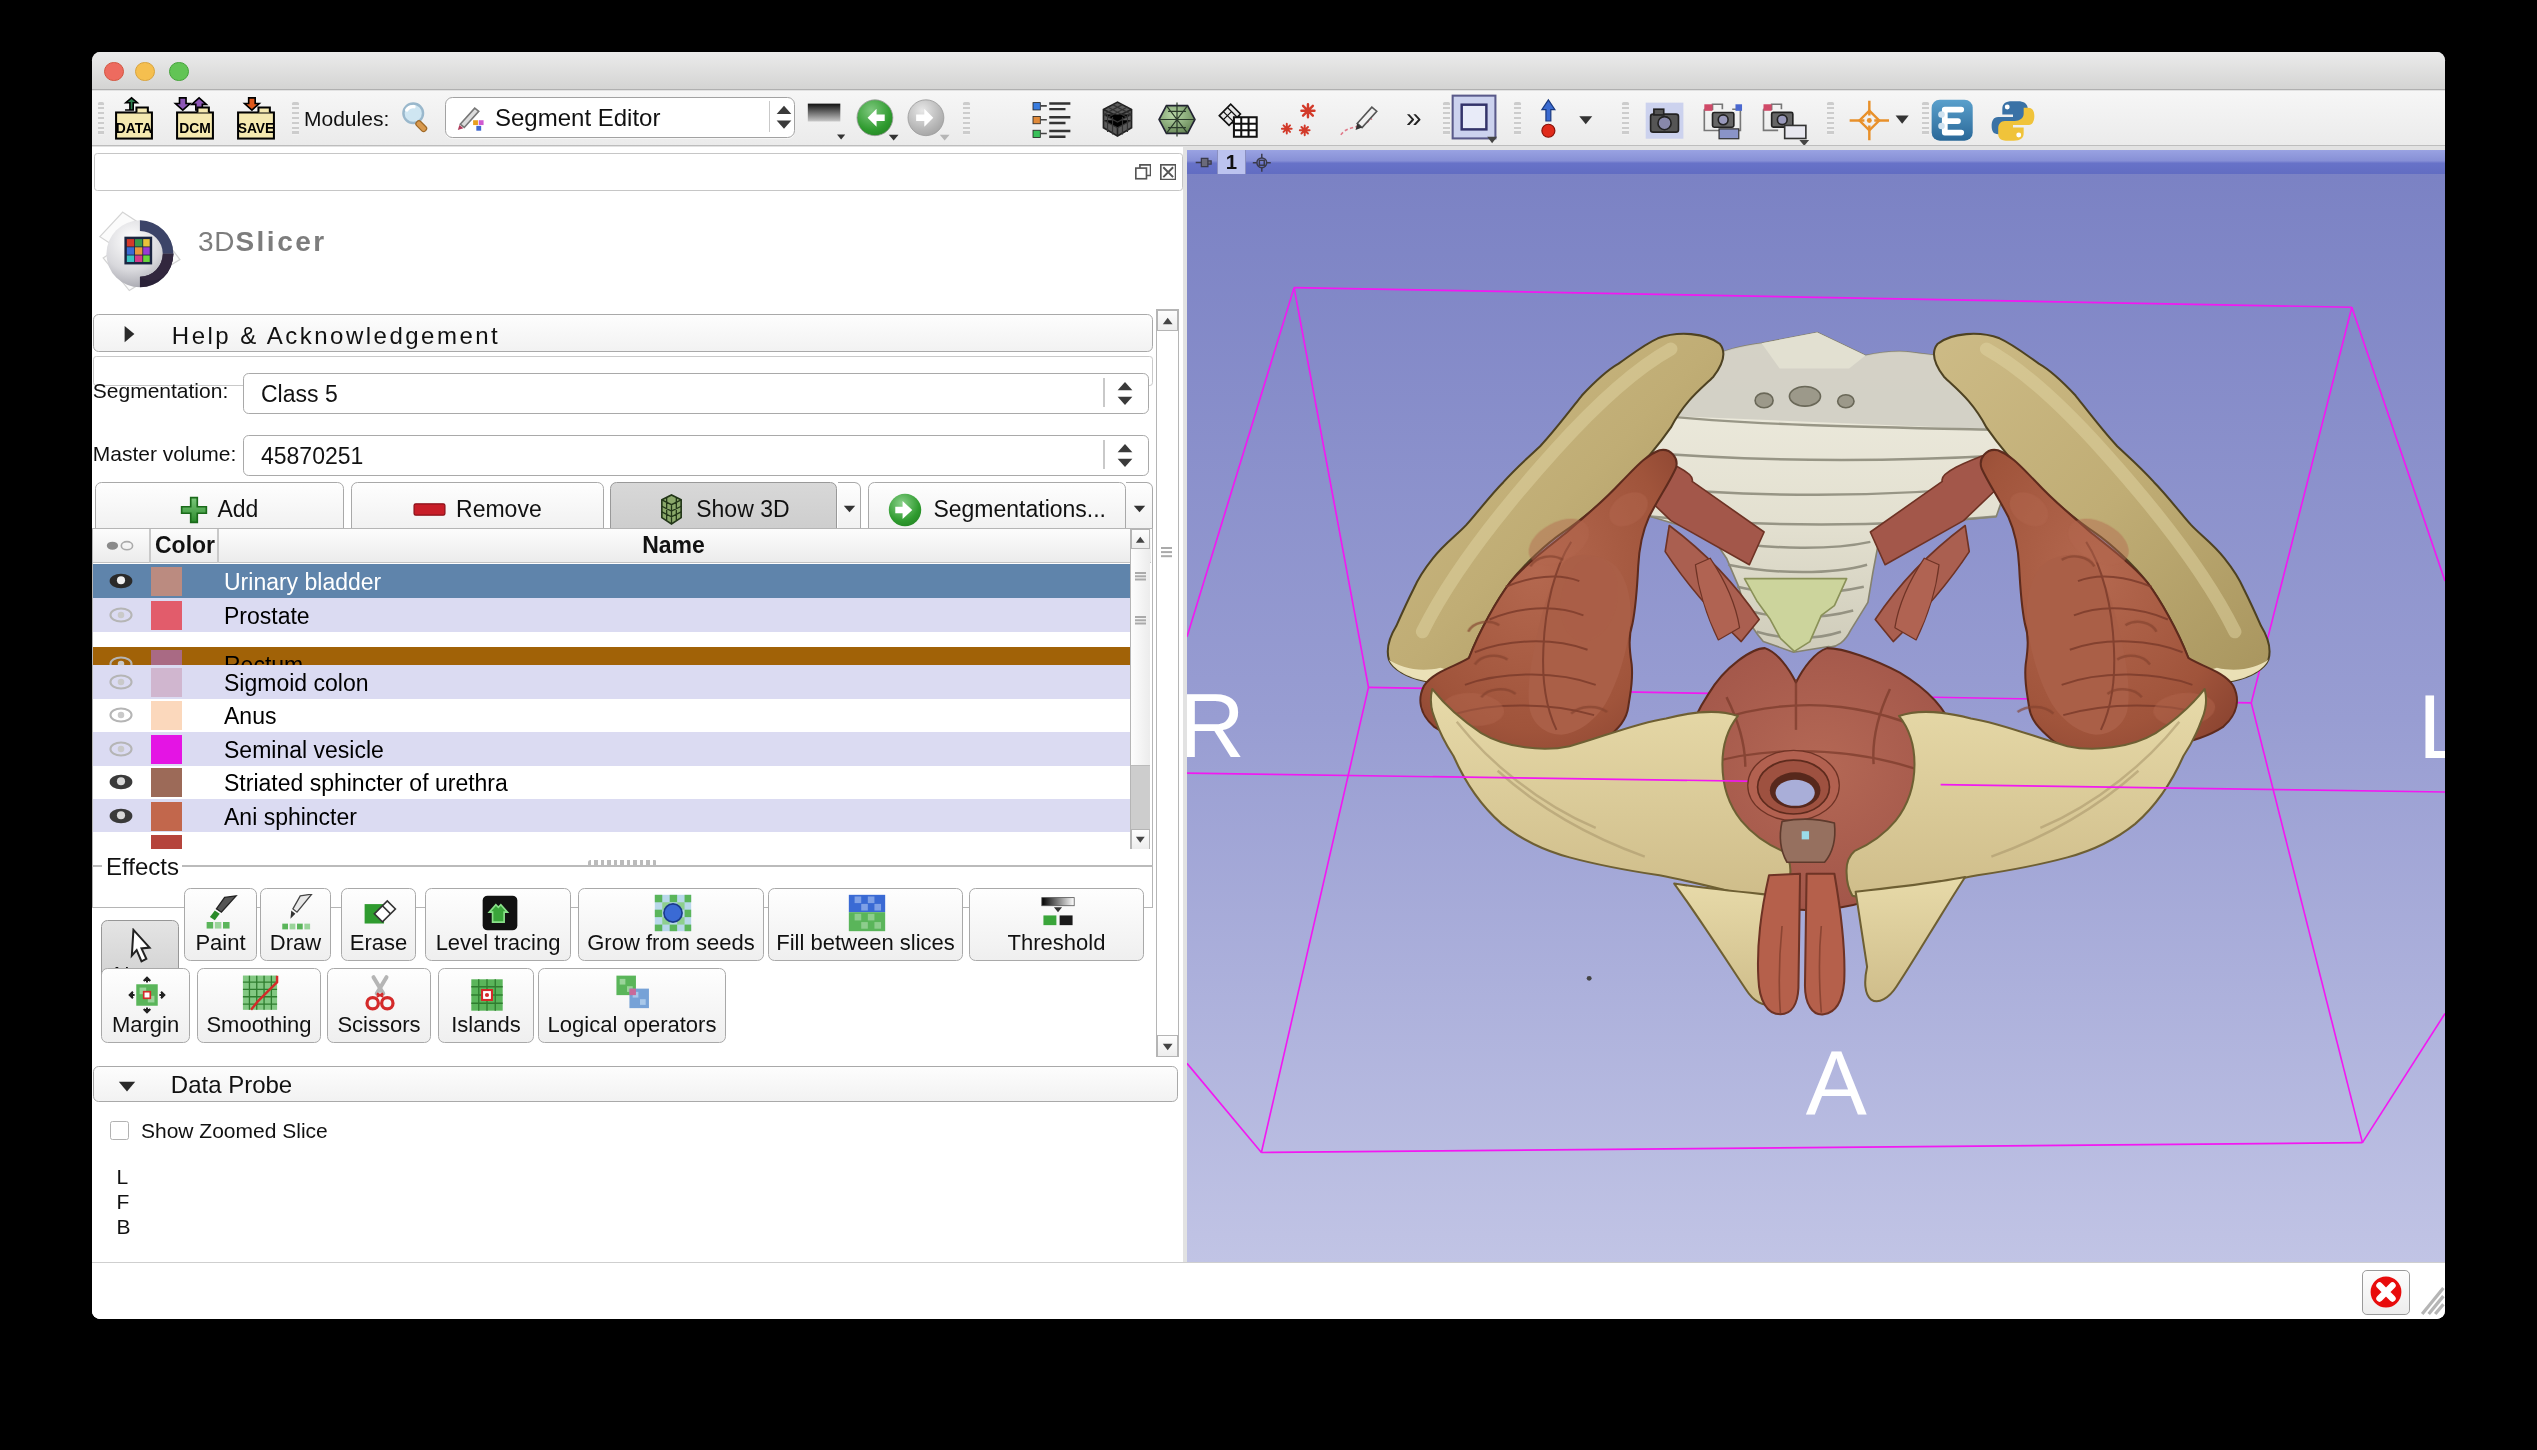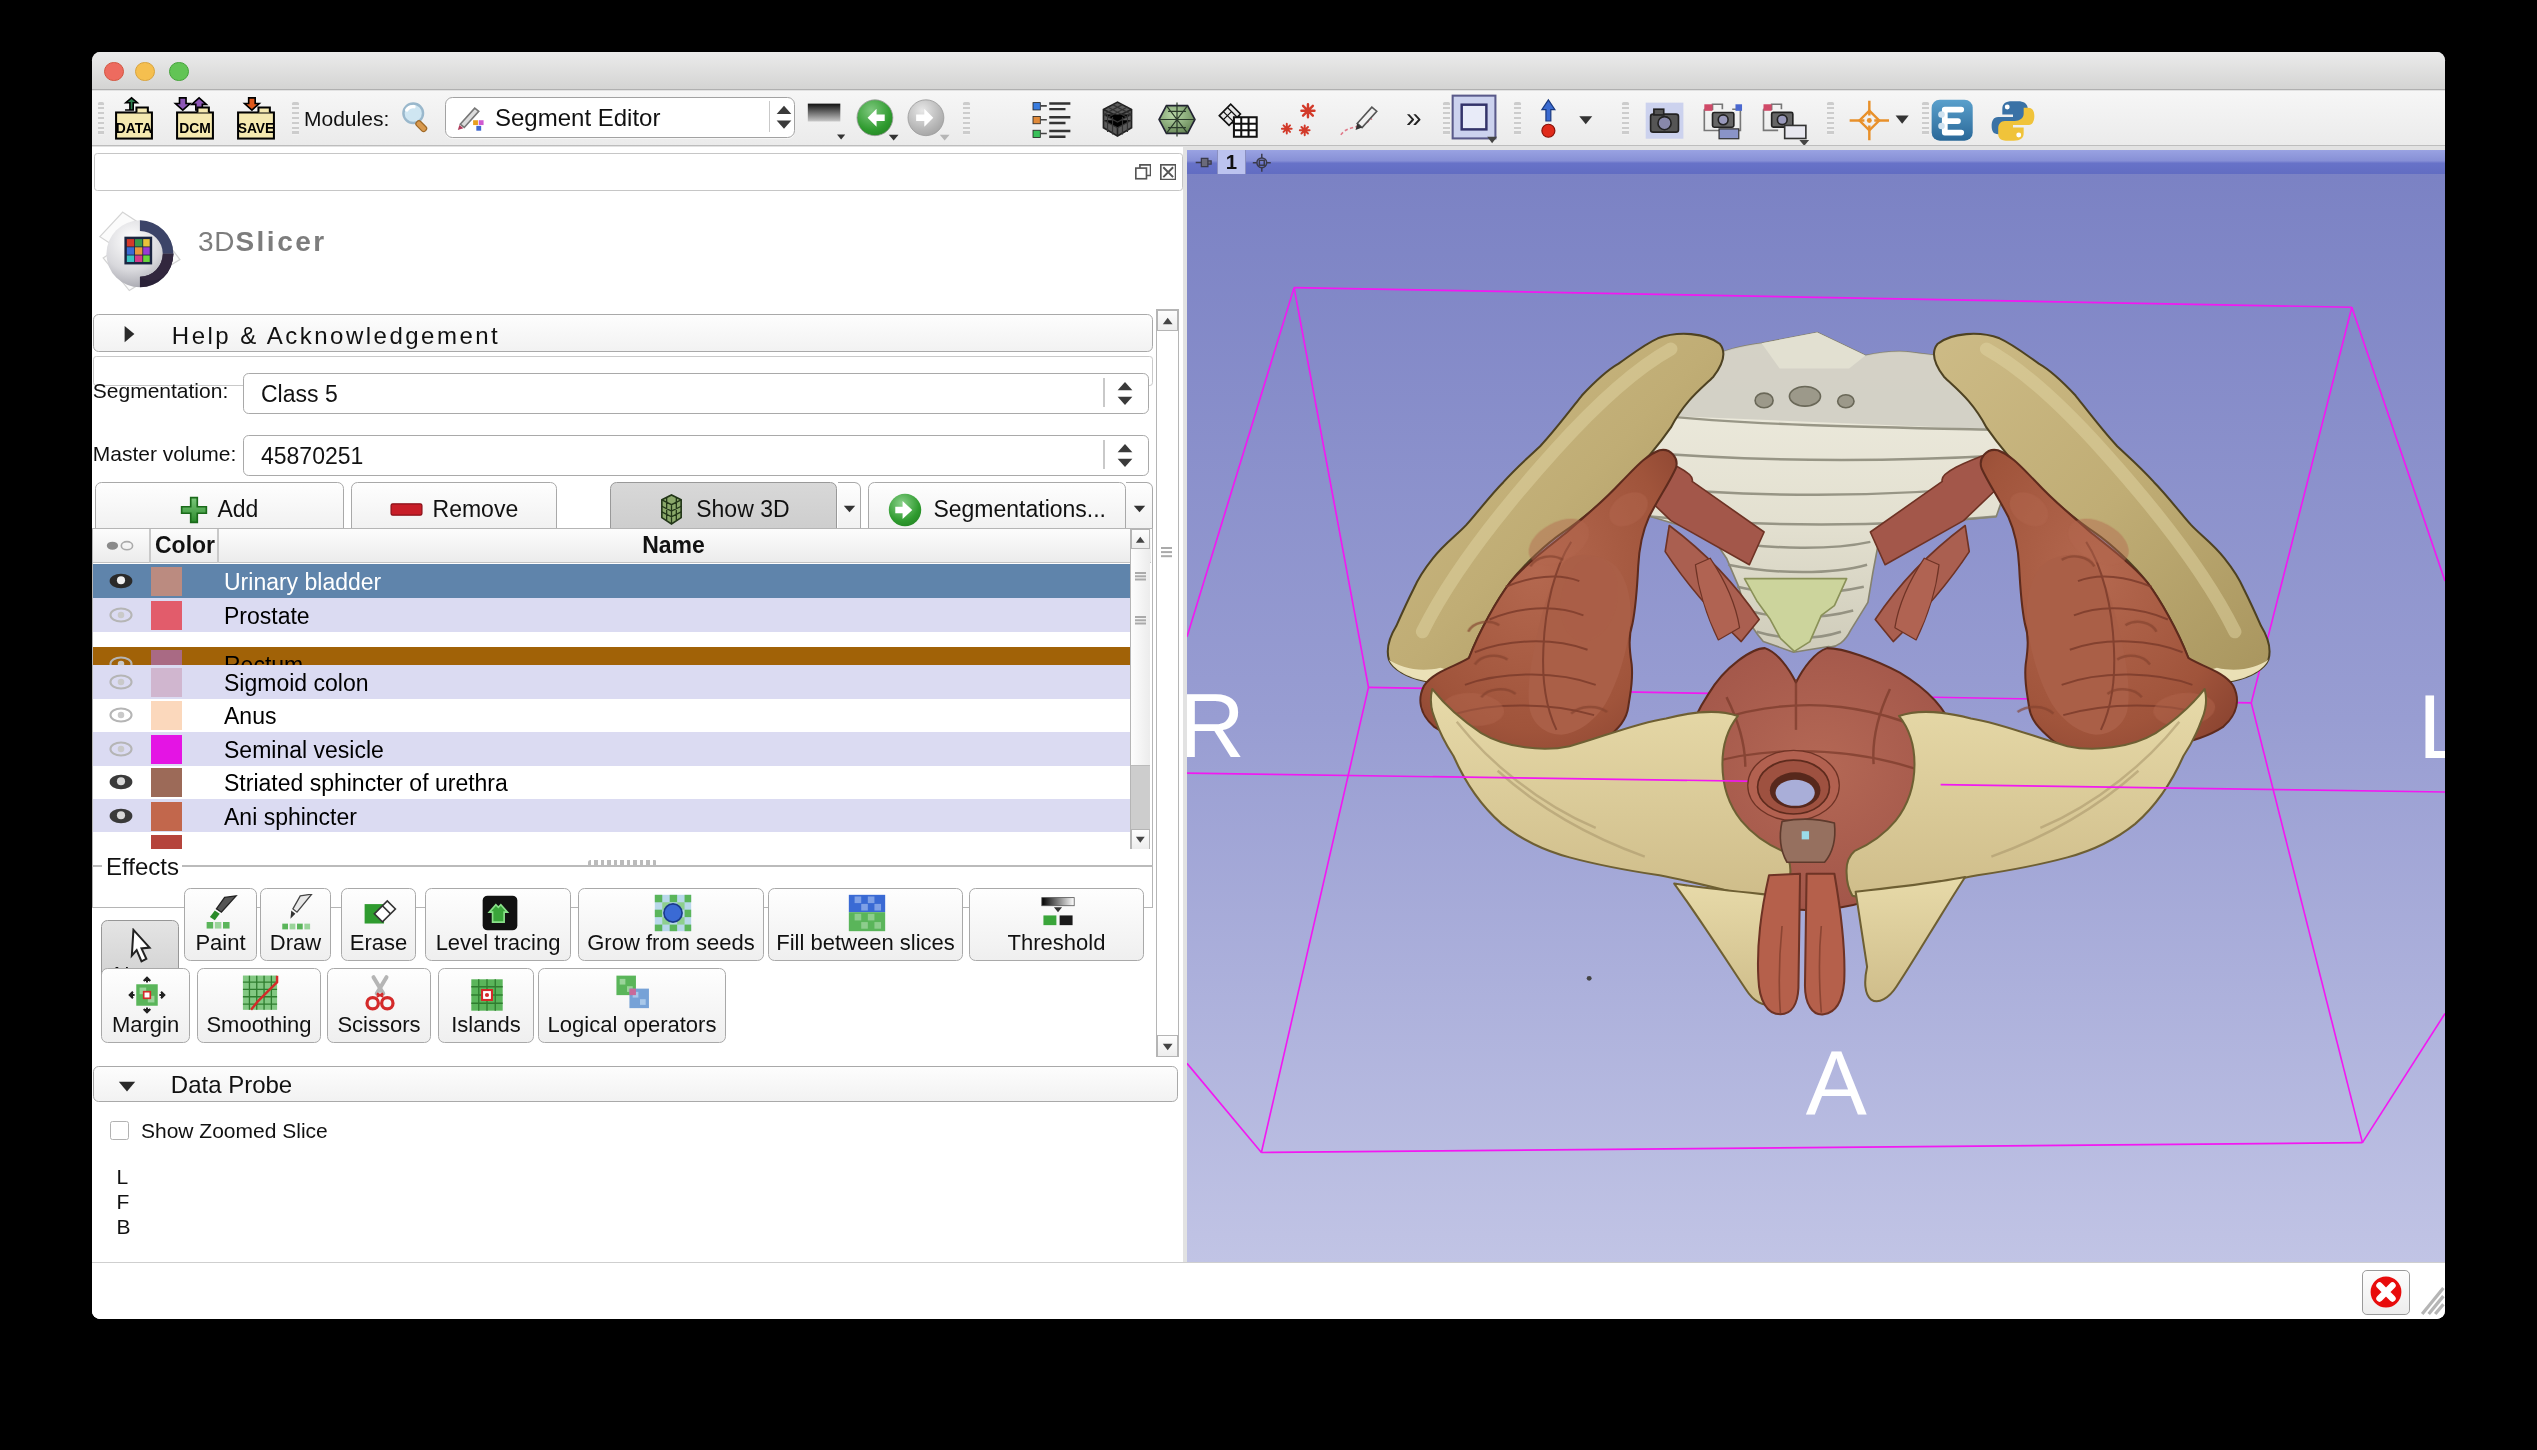--- a/index.html
+++ b/index.html
@@ -324,21 +324,21 @@
           <defs>
             <linearGradient id="gplus" x1="0" y1="0" x2="0" y2="1">
               <stop offset="0" stop-color="#7cc87c"></stop>
               <stop offset="1" stop-color="#2a8a2a"></stop>
             </linearGradient>
           </defs>
           <path d="M13 2 h8 v11 h11 v8 H21 v11 h-8 V21 H2 v-8 h11 Z" fill="url(#gplus)" stroke="#1a6a1a" stroke-width="2"></path>
         </svg>
       Add
     </div>
-    <div class="btn" style="left:259px; top:430px; width:206px; height:55px;">
+    <div class="btn" style="left:259px; top:430px; width:253px; height:55px;">
       <svg width="33" height="13" viewBox="0 0 40 16" style="margin-right:9.8px;">
           <rect x="1" y="1" width="38" height="14" rx="2" fill="#c81e28" stroke="#8a1018" stroke-width="1.5"></rect>
         </svg>
       Remove
     </div>
     <div class="btn" style="left:518px; top:430px; width:227px; height:55px; background:linear-gradient(#d8d8d8,#cccccc); border-color:#999;">
       <svg width="29" height="33" viewBox="0 0 36 40" style="margin-right:9.8px;">
           <path d="M6 8 L18 2 L30 8 L30 30 L18 38 L6 30 Z" fill="#8aa86a" stroke="#223618" stroke-width="2"></path>
           <path d="M6 8 L18 14 L30 8 M18 14 V38 M6 16 l12 6 12 -6 M6 23 l12 6 12 -6 M12 5 v28 M24 5 v28" stroke="#223618" stroke-width="1.6" fill="none"></path>
         </svg>

